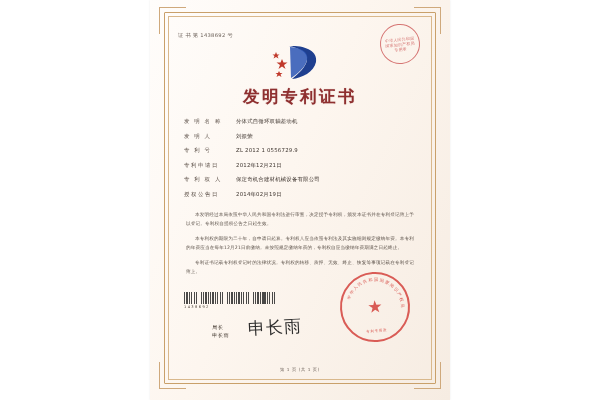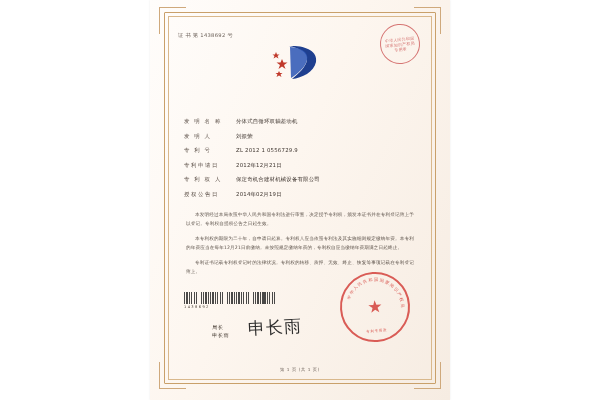--- a/index.html
+++ b/index.html
@@ -297,20 +297,21 @@
           <path d="M38 8 C70 6, 96 18, 92 40 C88 60, 64 72, 44 74 C58 62, 72 50, 74 36 C76 20, 58 12, 38 8 Z" fill="#1f3f8f"></path>
           <path d="M40 10 C66 12, 78 22, 74 36 C70 52, 54 64, 42 72 L40 10 Z" fill="#2a55b5" opacity="0.85"></path>
           <g fill="#c0392b">
             <polygon points="24,34 27,41 35,41 28,46 31,54 24,49 17,54 20,46 13,41 21,41"></polygon>
             <polygon points="12,20 14,25 19,25 15,28 17,33 12,30 7,33 9,28 5,25 10,25"></polygon>
             <polygon points="18,58 20,62 25,62 21,65 23,70 18,67 13,70 15,65 11,62 16,62"></polygon>
           </g>
         </svg>
       </div>
 
+      <div class="title">发明专利证书</div>
 
       <div class="fields">
         <div class="field">
           <div class="label">发 明 名 称</div>
           <div class="value">分体式自循环双轴差动机</div>
         </div>
         <div class="field">
           <div class="label">发 明 人</div>
           <div class="value">刘振荣</div>
         </div>

